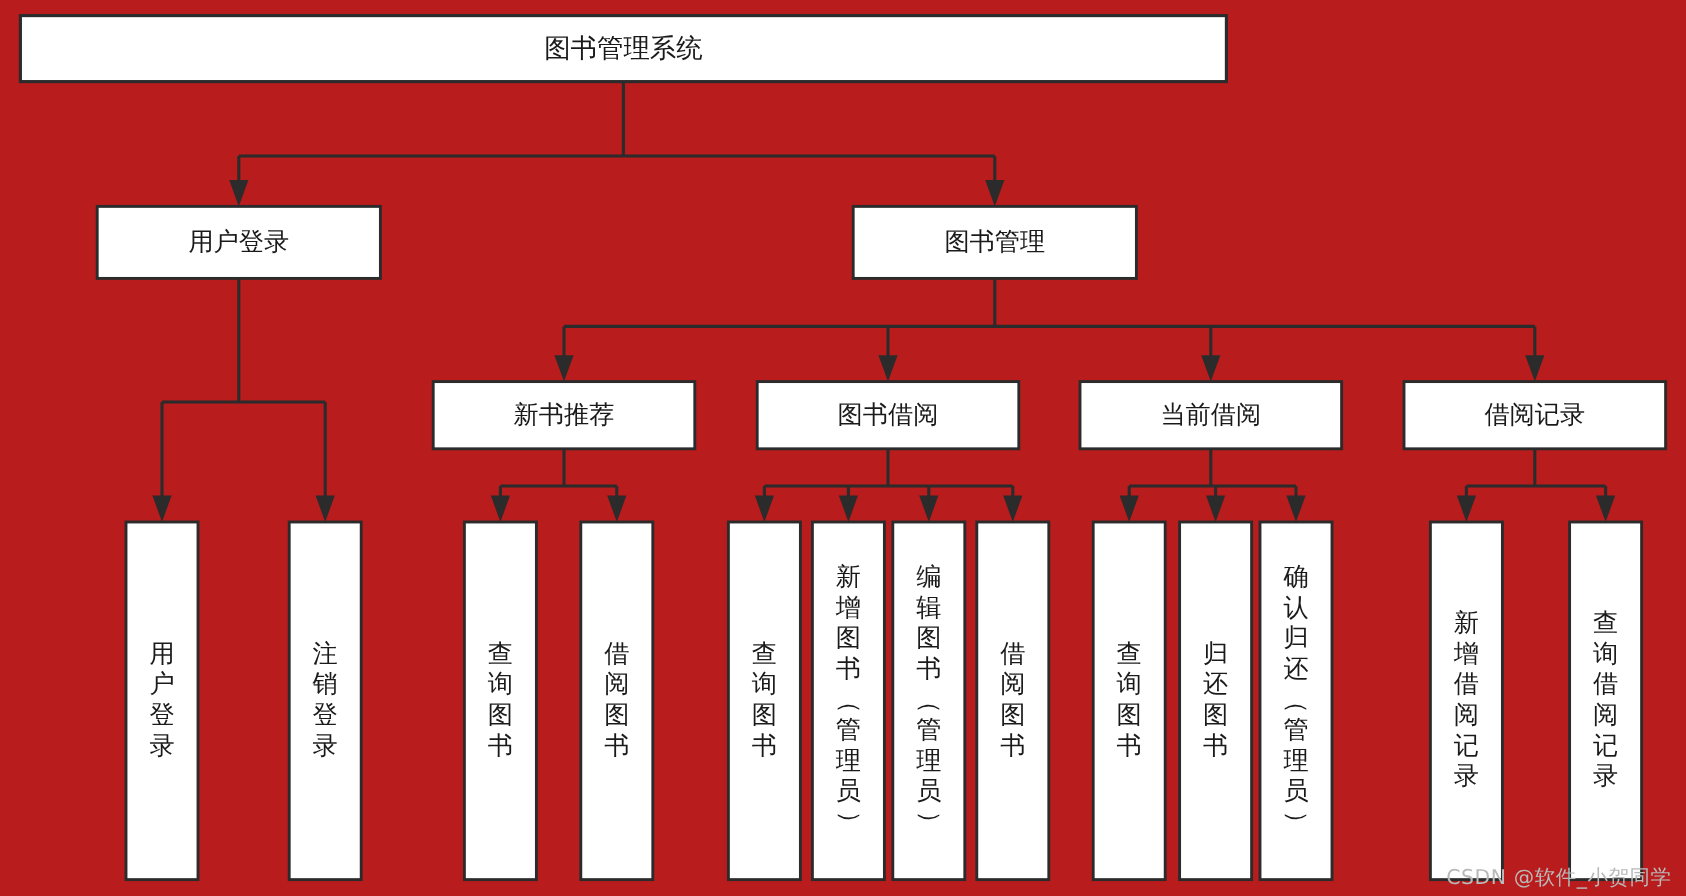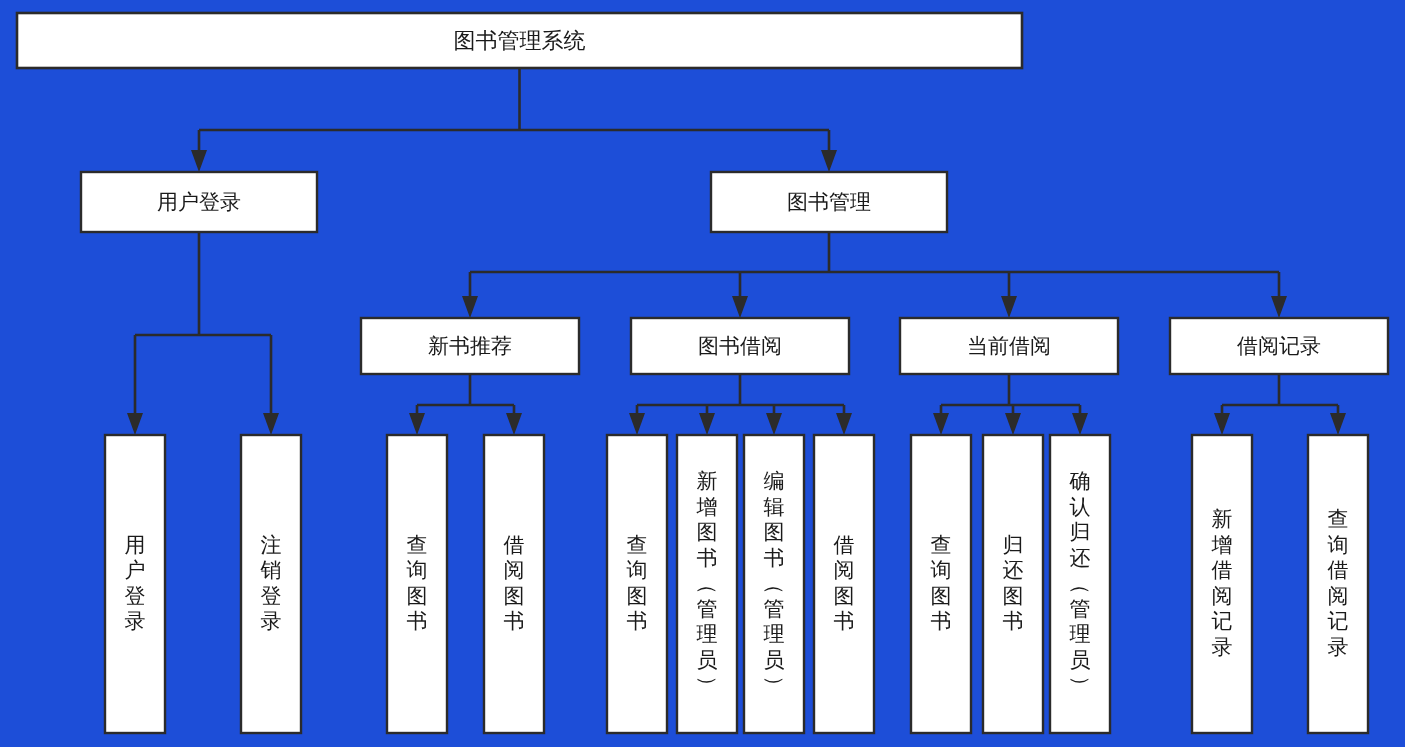--- a/index.html
+++ b/index.html
@@ -8,21 +8,21 @@
     padding: 0;
     background: #ffffff;
   }
   body {
     font-family: "DejaVu Sans", "Liberation Sans", sans-serif;
   }
   #diagram-root {
     position: relative;
     width: 1405px;
     height: 747px;
-    background: #1d4ed8;
+    background: #b91c1c;
     overflow: hidden;
   }
   svg#tree-svg {
     position: absolute;
     left: 0;
     top: 0;
     width: 1405px;
     height: 747px;
     display: block;
   }
@@ -315,14 +315,15 @@
             <text x="1338" y="545.75" class="leaf-label-char">询</text>
             <text x="1338" y="571.25" class="leaf-label-char">借</text>
             <text x="1338" y="596.75" class="leaf-label-char">阅</text>
             <text x="1338" y="622.25" class="leaf-label-char">记</text>
             <text x="1338" y="647.75" class="leaf-label-char">录</text>
           </g>
         </g>
       </g>
   </svg>
 
+  <div class="watermark">CSDN @软件_小贺同学</div>
 
 </div>
 
 </body></html>

